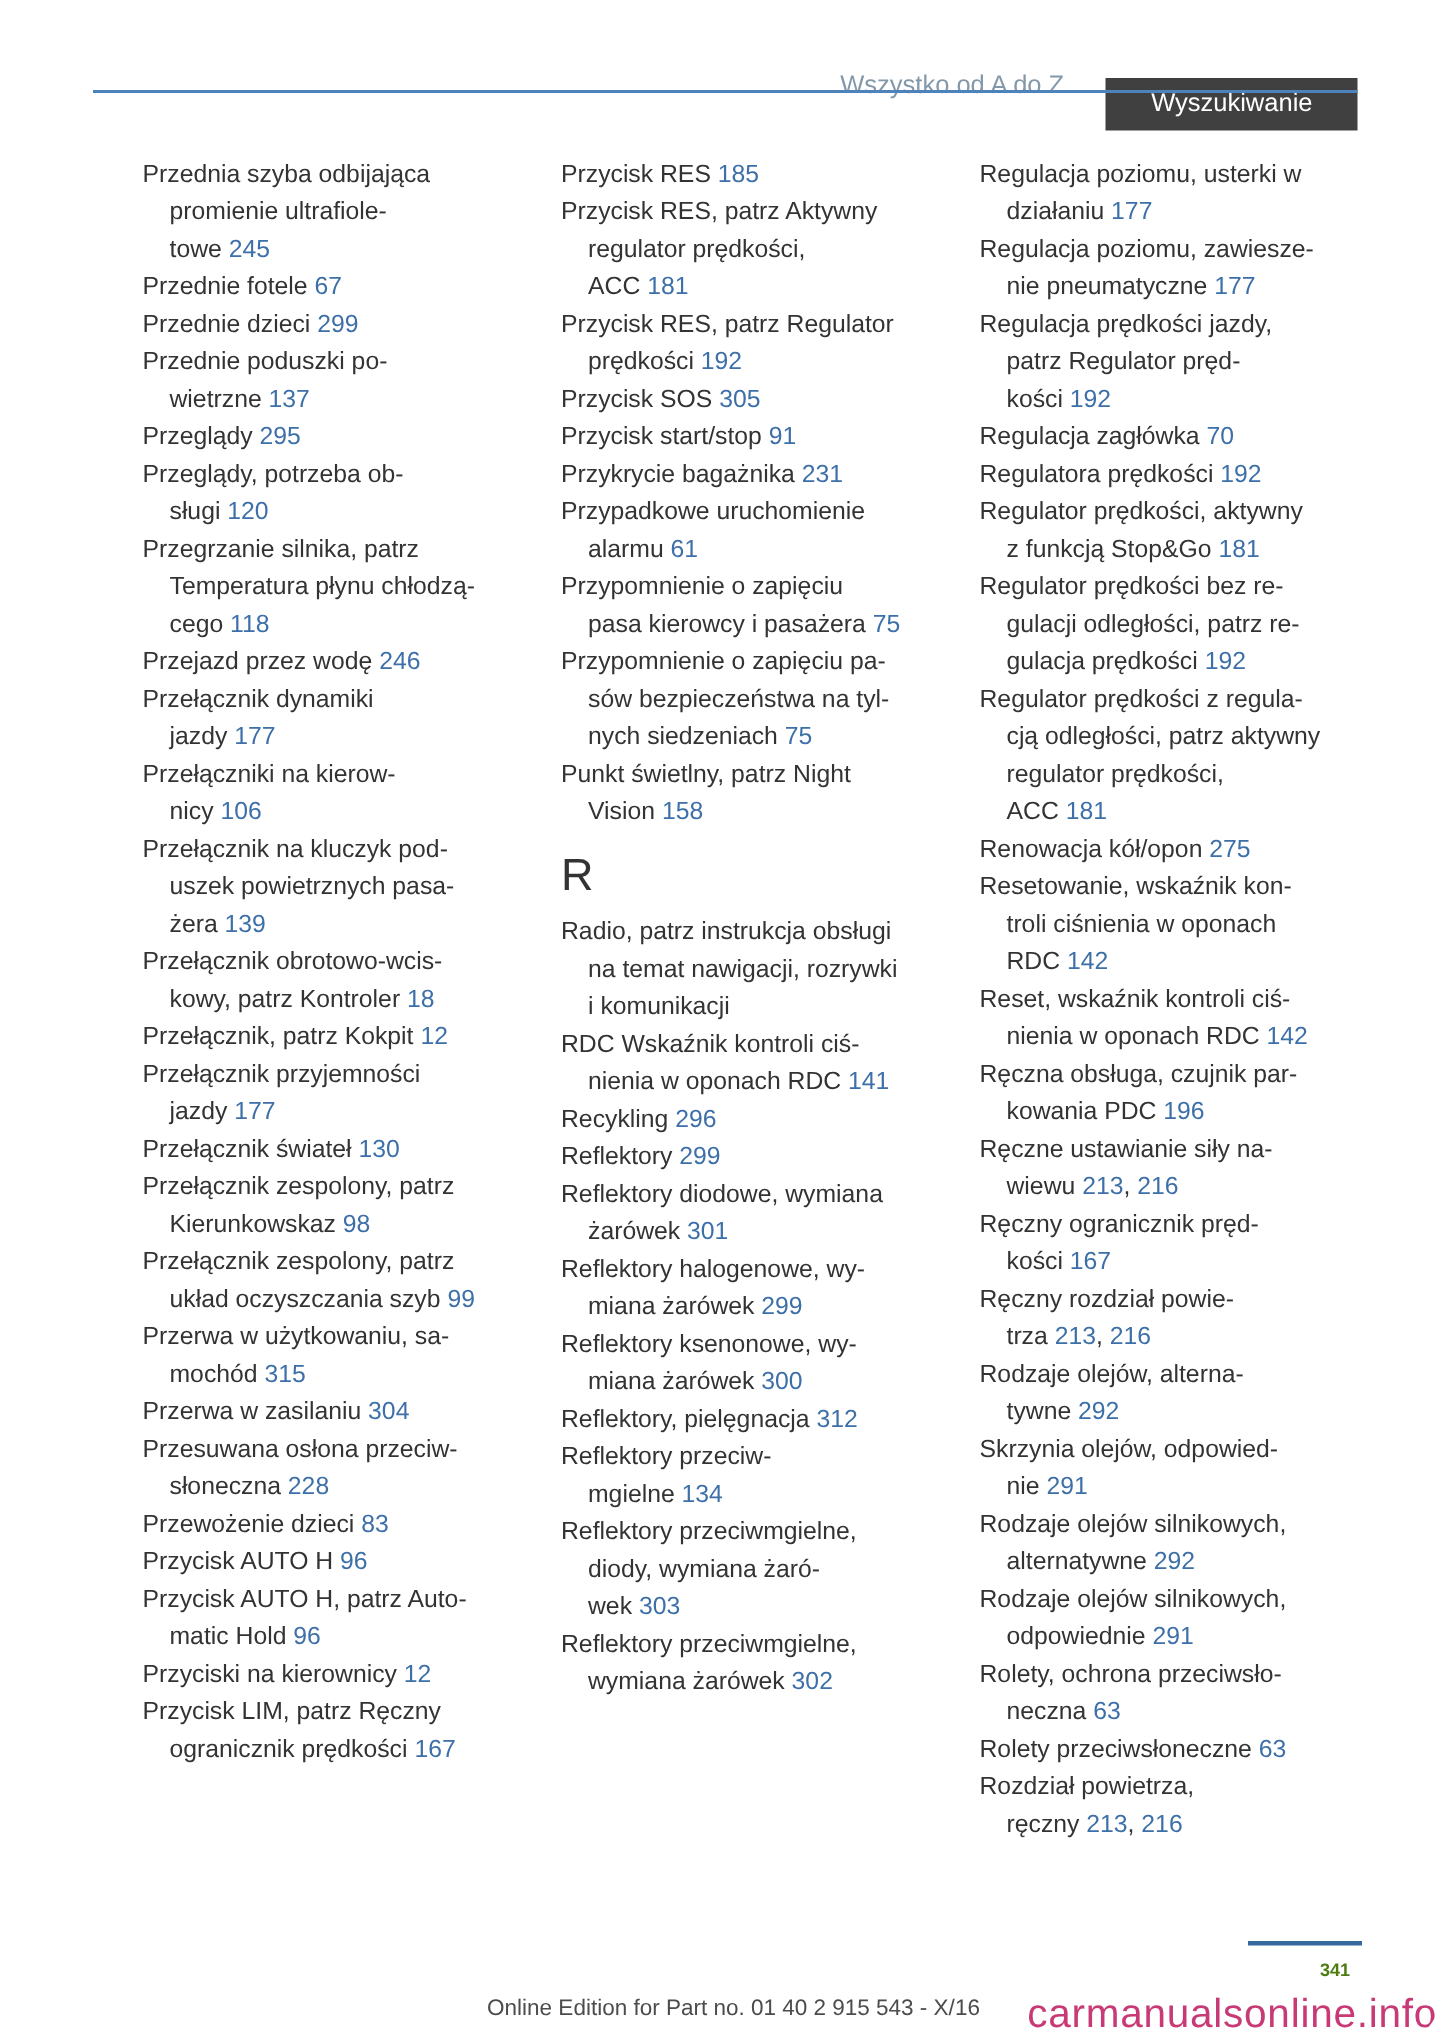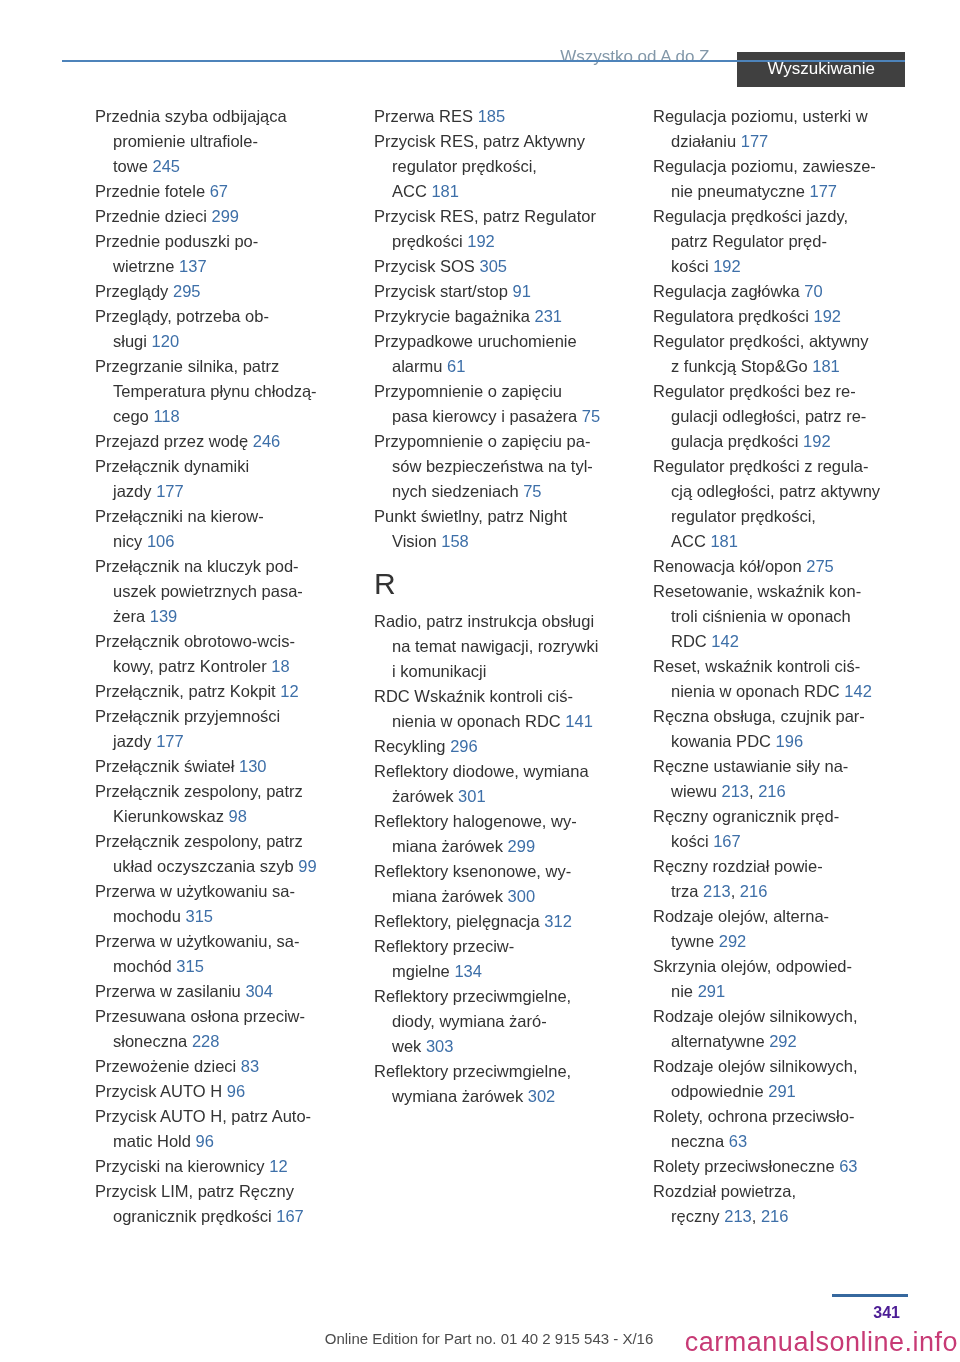--- a/index.html
+++ b/index.html
@@ -90,23 +90,23 @@
   .folio-rule {
     width: 76px;
     height: 3px;
     background: #36689e;
     margin-left: auto;
     margin-bottom: 7px;
   }
   .folio-num {
     display: inline-block;
     padding-right: 8px;
-    font-size: 16px;
+    font-size: 12px;
     font-weight: bold;
-    color: #4c1d95;
+    color: #4d7c0f;
   }
   .edition {
     position: absolute;
     left: 0;
     right: 0;
     bottom: 15px;
     text-align: center;
     font-size: 15px;
     color: #4c4c4c;
     padding-left: 18px;
@@ -158,37 +158,35 @@
         <div class="entry"><span class="entry-text">Przełącznik obrotowo-wcis-
 kowy, patrz Kontroler</span>&nbsp;<span class="page-ref">18</span></div>
         <div class="entry"><span class="entry-text">Przełącznik, patrz Kokpit</span>&nbsp;<span class="page-ref">12</span></div>
         <div class="entry"><span class="entry-text">Przełącznik przyjemności
 jazdy</span>&nbsp;<span class="page-ref">177</span></div>
         <div class="entry"><span class="entry-text">Przełącznik świateł</span>&nbsp;<span class="page-ref">130</span></div>
         <div class="entry"><span class="entry-text">Przełącznik zespolony, patrz
 Kierunkowskaz</span>&nbsp;<span class="page-ref">98</span></div>
         <div class="entry"><span class="entry-text">Przełącznik zespolony, patrz
 układ oczyszczania szyb</span>&nbsp;<span class="page-ref">99</span></div>
-        <div class="entry"><span class="entry-text">Przerwa w użytkowaniu sa-
-mochodu</span>&nbsp;<span class="page-ref">315</span></div>
         <div class="entry"><span class="entry-text">Przerwa w użytkowaniu, sa-
 mochód</span>&nbsp;<span class="page-ref">315</span></div>
         <div class="entry"><span class="entry-text">Przerwa w zasilaniu</span>&nbsp;<span class="page-ref">304</span></div>
         <div class="entry"><span class="entry-text">Przesuwana osłona przeciw-
 słoneczna</span>&nbsp;<span class="page-ref">228</span></div>
         <div class="entry"><span class="entry-text">Przewożenie dzieci</span>&nbsp;<span class="page-ref">83</span></div>
         <div class="entry"><span class="entry-text">Przycisk AUTO H</span>&nbsp;<span class="page-ref">96</span></div>
         <div class="entry"><span class="entry-text">Przycisk AUTO H, patrz Auto-
 matic Hold</span>&nbsp;<span class="page-ref">96</span></div>
         <div class="entry"><span class="entry-text">Przyciski na kierownicy</span>&nbsp;<span class="page-ref">12</span></div>
         <div class="entry"><span class="entry-text">Przycisk LIM, patrz Ręczny
 ogranicznik prędkości</span>&nbsp;<span class="page-ref">167</span></div>
       </div>
       <div class="col">
-        <div class="entry"><span class="entry-text">Przerwa RES</span>&nbsp;<span class="page-ref">185</span></div>
+        <div class="entry"><span class="entry-text">Przycisk RES</span>&nbsp;<span class="page-ref">185</span></div>
         <div class="entry"><span class="entry-text">Przycisk RES, patrz Aktywny
 regulator prędkości,
 ACC</span>&nbsp;<span class="page-ref">181</span></div>
         <div class="entry"><span class="entry-text">Przycisk RES, patrz Regulator
 prędkości</span>&nbsp;<span class="page-ref">192</span></div>
         <div class="entry"><span class="entry-text">Przycisk SOS</span>&nbsp;<span class="page-ref">305</span></div>
         <div class="entry"><span class="entry-text">Przycisk start/stop</span>&nbsp;<span class="page-ref">91</span></div>
         <div class="entry"><span class="entry-text">Przykrycie bagażnika</span>&nbsp;<span class="page-ref">231</span></div>
         <div class="entry"><span class="entry-text">Przypadkowe uruchomienie
 alarmu</span>&nbsp;<span class="page-ref">61</span></div>
@@ -199,20 +197,21 @@
 nych siedzeniach</span>&nbsp;<span class="page-ref">75</span></div>
         <div class="entry"><span class="entry-text">Punkt świetlny, patrz Night
 Vision</span>&nbsp;<span class="page-ref">158</span></div>
         <div class="section-letter">R</div>
         <div class="entry"><span class="entry-text">Radio, patrz instrukcja obsługi
 na temat nawigacji, rozrywki
 i komunikacji</span></div>
         <div class="entry"><span class="entry-text">RDC Wskaźnik kontroli ciś-
 nienia w oponach RDC</span>&nbsp;<span class="page-ref">141</span></div>
         <div class="entry"><span class="entry-text">Recykling</span>&nbsp;<span class="page-ref">296</span></div>
+        <div class="entry"><span class="entry-text">Reflektory</span>&nbsp;<span class="page-ref">299</span></div>
         <div class="entry"><span class="entry-text">Reflektory diodowe, wymiana
 żarówek</span>&nbsp;<span class="page-ref">301</span></div>
         <div class="entry"><span class="entry-text">Reflektory halogenowe, wy-
 miana żarówek</span>&nbsp;<span class="page-ref">299</span></div>
         <div class="entry"><span class="entry-text">Reflektory ksenonowe, wy-
 miana żarówek</span>&nbsp;<span class="page-ref">300</span></div>
         <div class="entry"><span class="entry-text">Reflektory, pielęgnacja</span>&nbsp;<span class="page-ref">312</span></div>
         <div class="entry"><span class="entry-text">Reflektory przeciw-
 mgielne</span>&nbsp;<span class="page-ref">134</span></div>
         <div class="entry"><span class="entry-text">Reflektory przeciwmgielne,

